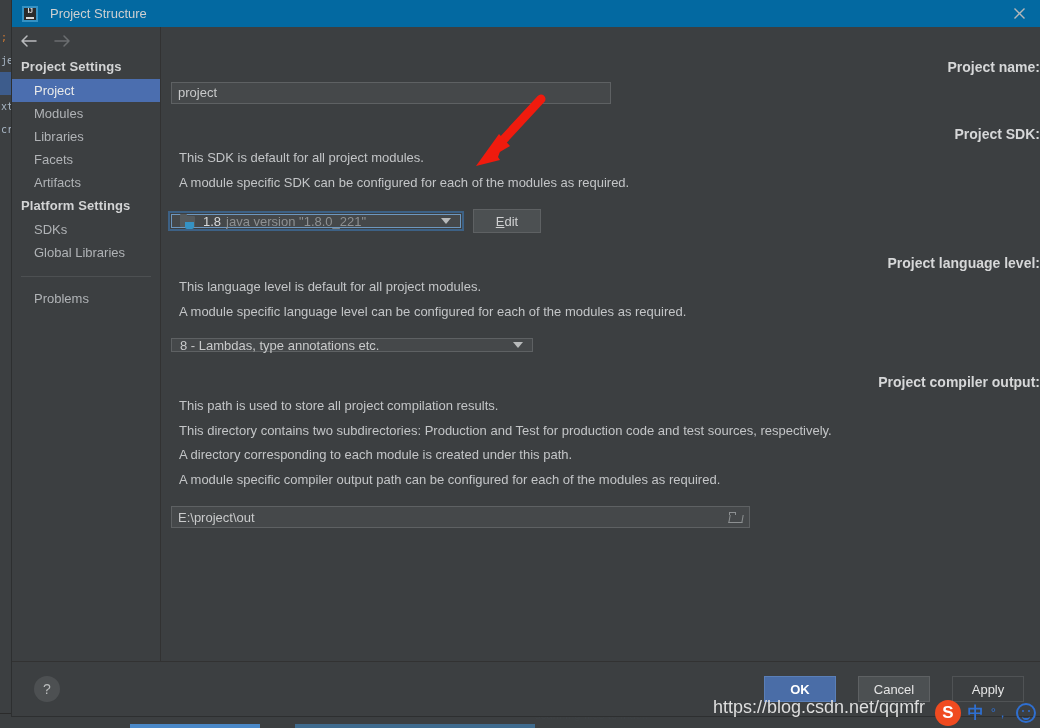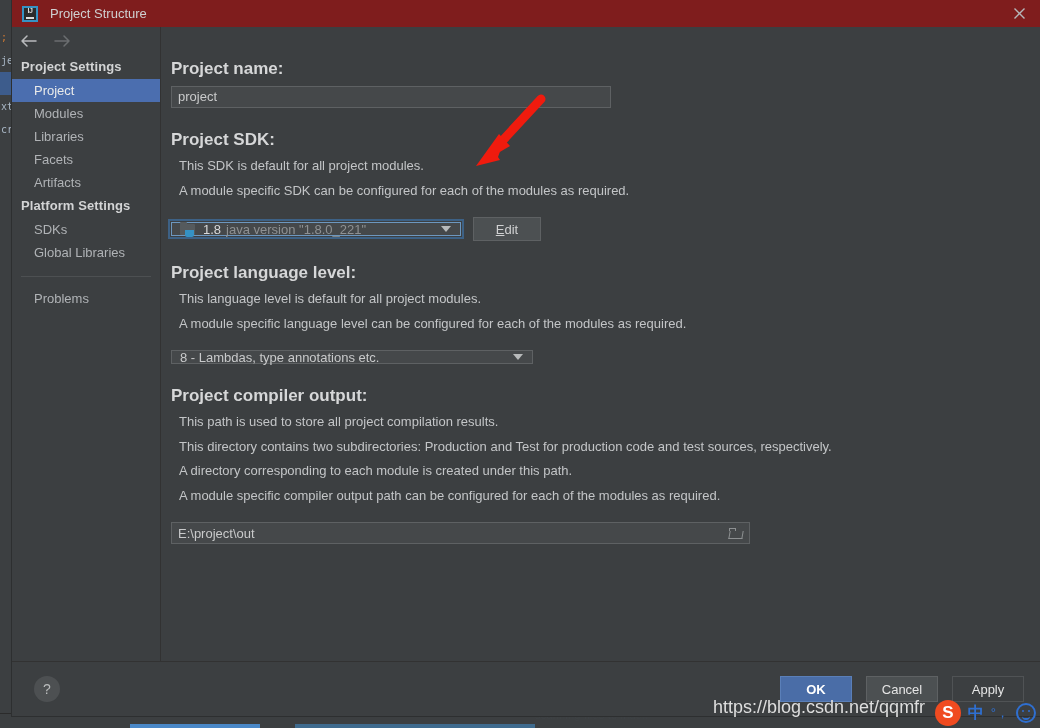--- a/index.html
+++ b/index.html
@@ -133,21 +133,21 @@
     top: 0;
     width: 1028px;
     height: 716px;
     background: #3c3f41;
     box-shadow: 0 0 0 1px #2d2f30;
     display: flex;
     flex-direction: column;
   }
   .title-bar {
     height: 27px;
-    background: #7f1d1d;
+    background: #0369a1;
     display: flex;
     align-items: center;
     position: relative;
     flex: 0 0 27px;
   }
   .ij-logo {
     width: 16px; height: 16px;
     margin-left: 10px;
     border: 2px solid #3592c4;
     background: #2b2b2b;
@@ -245,24 +245,25 @@
   }
 
   
   .content {
     flex: 1 1 auto;
     padding: 32px 0 0 10px;
     min-width: 0;
     position: relative;
   }
   .section-label {
-    font-size: 17px;
+    font-size: 14px;
     font-weight: bold;
     color: #d6d7d8;
     margin: 0 0 7px 0;
+    text-align: right;
   }
   .desc-line {
     font-size: 13px;
     color: #c3c5c7;
     line-height: 16.5px;
     margin: 8px;
   }
   .field-gap { height: 10px; }
   .block-gap { height: 22px; }
 
@@ -426,21 +427,21 @@
     font-size: 14px;
     display: flex;
     align-items: center;
     justify-content: center;
     cursor: pointer;
     margin-left: 6px;
   }
   .footer-buttons {
     margin-left: auto;
     display: flex;
-    gap: 14px;
+    gap: 22px;
     align-items: center;
   }
   .btn {
     width: 72px;
     height: 26px;
     font-size: 13px;
     display: flex;
     align-items: center;
     justify-content: center;
     box-sizing: border-box;

